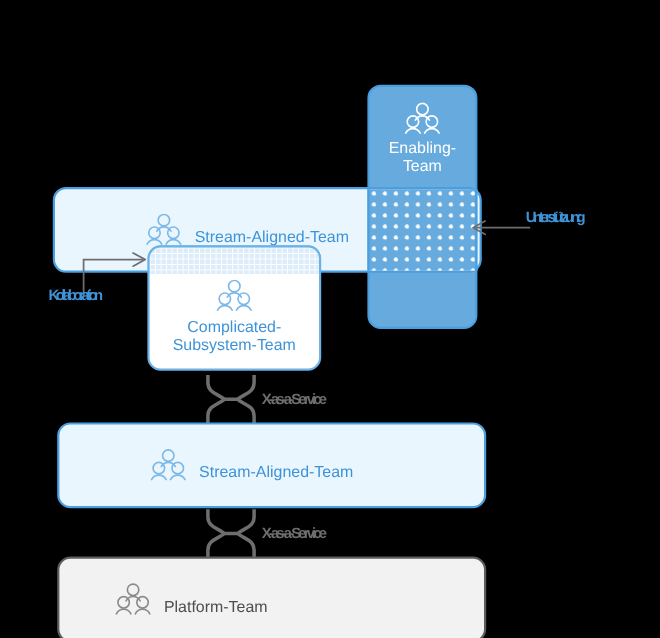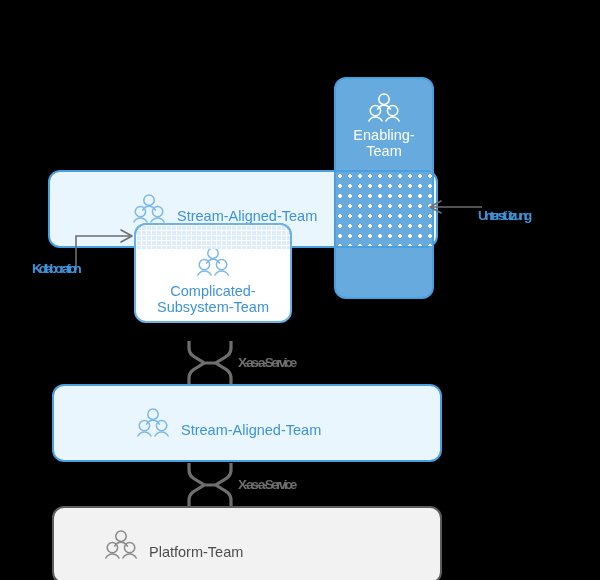--- a/index.html
+++ b/index.html
@@ -142,46 +142,46 @@
         <path d="M3.8 28c1.3-2.5 3.7-4.1 6.6-4.1S15.7 25.5 17 28" fill="none" stroke="#7cb8e8" stroke-width="1.5" stroke-linecap="round"></path>
         <circle cx="27.6" cy="17.6" r="5.2" fill="none" stroke="#7cb8e8" stroke-width="1.5"></circle>
         <path d="M21 28c1.3-2.5 3.7-4.1 6.6-4.1S32.9 25.5 34.2 28" fill="none" stroke="#7cb8e8" stroke-width="1.5" stroke-linecap="round"></path>
       </svg>
       <div class="lbl">Stream-Aligned-Team</div>
     </div>
   </div>
 
   <div class="overlap ovl-dots" style="left:334px;top:128px;width:100px;height:74px;"></div>
 
-  <div class="box cplx" style="left:134px;top:179px;width:158px;height:100px;padding-top:16px;align-items:center;">
+  <div class="box cplx" style="left:134px;top:179px;width:158px;height:114px;padding-top:16px;align-items:center;">
     <svg class="people" width="38" height="30" viewBox="0 0 38 30" style="margin-bottom:6px;">
       <circle cx="19" cy="6.2" r="5.2" fill="none" stroke="#7cb8e8" stroke-width="1.5"></circle>
       <path d="M12.6 16.2c1.3-2.4 3.6-3.9 6.4-3.9s5.1 1.5 6.4 3.9" fill="none" stroke="#7cb8e8" stroke-width="1.5" stroke-linecap="round"></path>
       <circle cx="10.4" cy="17.6" r="5.2" fill="none" stroke="#7cb8e8" stroke-width="1.5"></circle>
       <path d="M3.8 28c1.3-2.5 3.7-4.1 6.6-4.1S15.7 25.5 17 28" fill="none" stroke="#7cb8e8" stroke-width="1.5" stroke-linecap="round"></path>
       <circle cx="27.6" cy="17.6" r="5.2" fill="none" stroke="#7cb8e8" stroke-width="1.5"></circle>
       <path d="M21 28c1.3-2.5 3.7-4.1 6.6-4.1S32.9 25.5 34.2 28" fill="none" stroke="#7cb8e8" stroke-width="1.5" stroke-linecap="round"></path>
     </svg>
     <div class="lbl">Complicated-
 Subsystem-Team</div>
   </div>
 
   <div class="overlap ovl-grid" style="left:134px;top:179px;width:158px;height:26px;"></div>
 
   <svg class="conn" style="left:55px;top:180px;width:90px;height:50px;" viewBox="0 0 90 50">
     <path d="M21 46 L21 12 L75 12" fill="none" stroke="#6e6e6e" stroke-width="1.6"></path>
     <path d="M66 6 L77 12 L66 18" fill="none" stroke="#6e6e6e" stroke-width="1.6" stroke-linecap="round" stroke-linejoin="round"></path>
   </svg>
-  <div class="anno anno-blue" style="left:32px;top:217px;">Kollaboration</div>
+  <div class="anno anno-blue" style="left:44px;top:217px;">Kollaboration</div>
 
   <svg class="conn" style="left:424px;top:150px;width:64px;height:26px;" viewBox="0 0 64 26">
     <path d="M58 13 L8 13" fill="none" stroke="#6e6e6e" stroke-width="1.6"></path>
     <path d="M17 7 L6 13 L17 19" fill="none" stroke="#6e6e6e" stroke-width="1.6" stroke-linecap="round" stroke-linejoin="round"></path>
   </svg>
-  <div class="anno anno-blue" style="left:478px;top:164px;">Unterstützung</div>
+  <div class="anno anno-blue" style="left:478px;top:146px;">Unterstützung</div>
 
   <svg class="conn" style="left:182px;top:297px;width:56px;height:44px;" viewBox="0 0 56 44">
     <path d="M7 0 L7 7 C7 16 16 17 22 22 C16 27 7 28 7 37 L7 44" fill="none" stroke="#6e6e6e" stroke-width="3.2" stroke-linecap="round"></path>
     <path d="M49 0 L49 7 C49 16 40 17 34 22 C40 27 49 28 49 37 L49 44" fill="none" stroke="#6e6e6e" stroke-width="3.2" stroke-linecap="round"></path>
     <path d="M22 22 L34 22" fill="none" stroke="#6e6e6e" stroke-width="3.2" stroke-linecap="round"></path>
   </svg>
   <div class="anno anno-grey" style="left:238px;top:311px;">X-as-a-Service</div>
 
   <div class="box stream" style="left:52px;top:340px;width:390px;height:78px;padding-left:80px;">
     <div class="inner">

